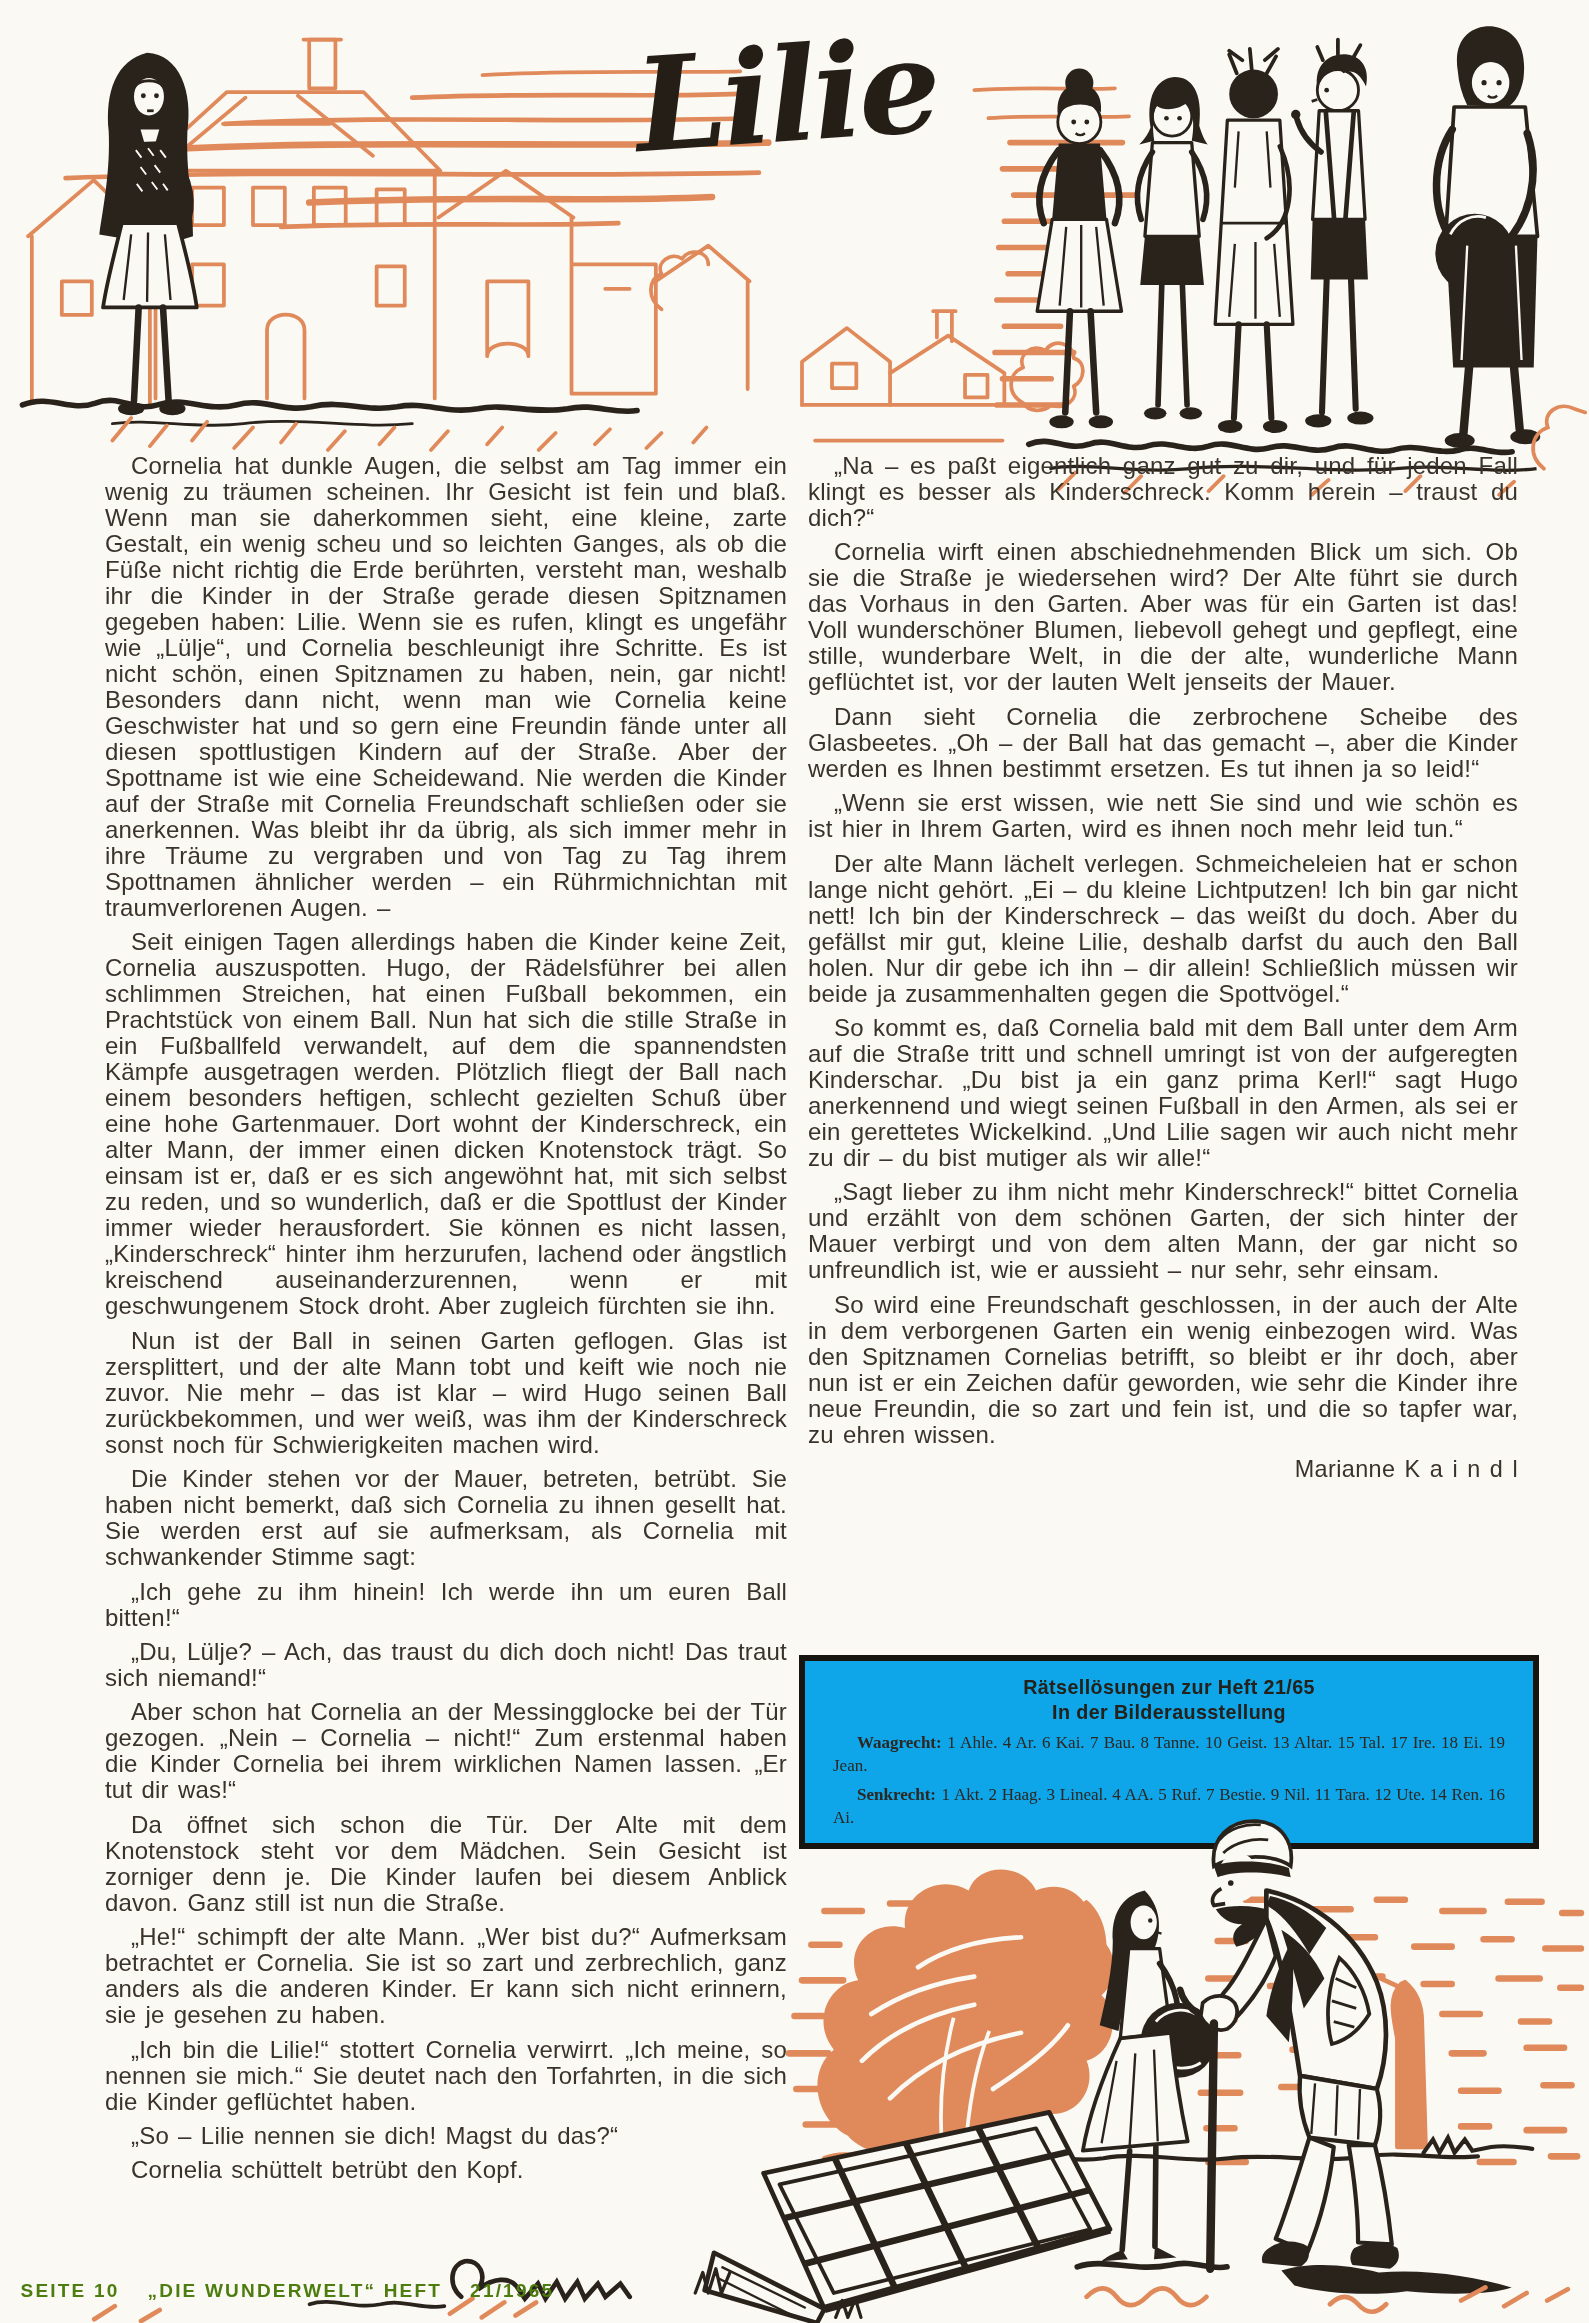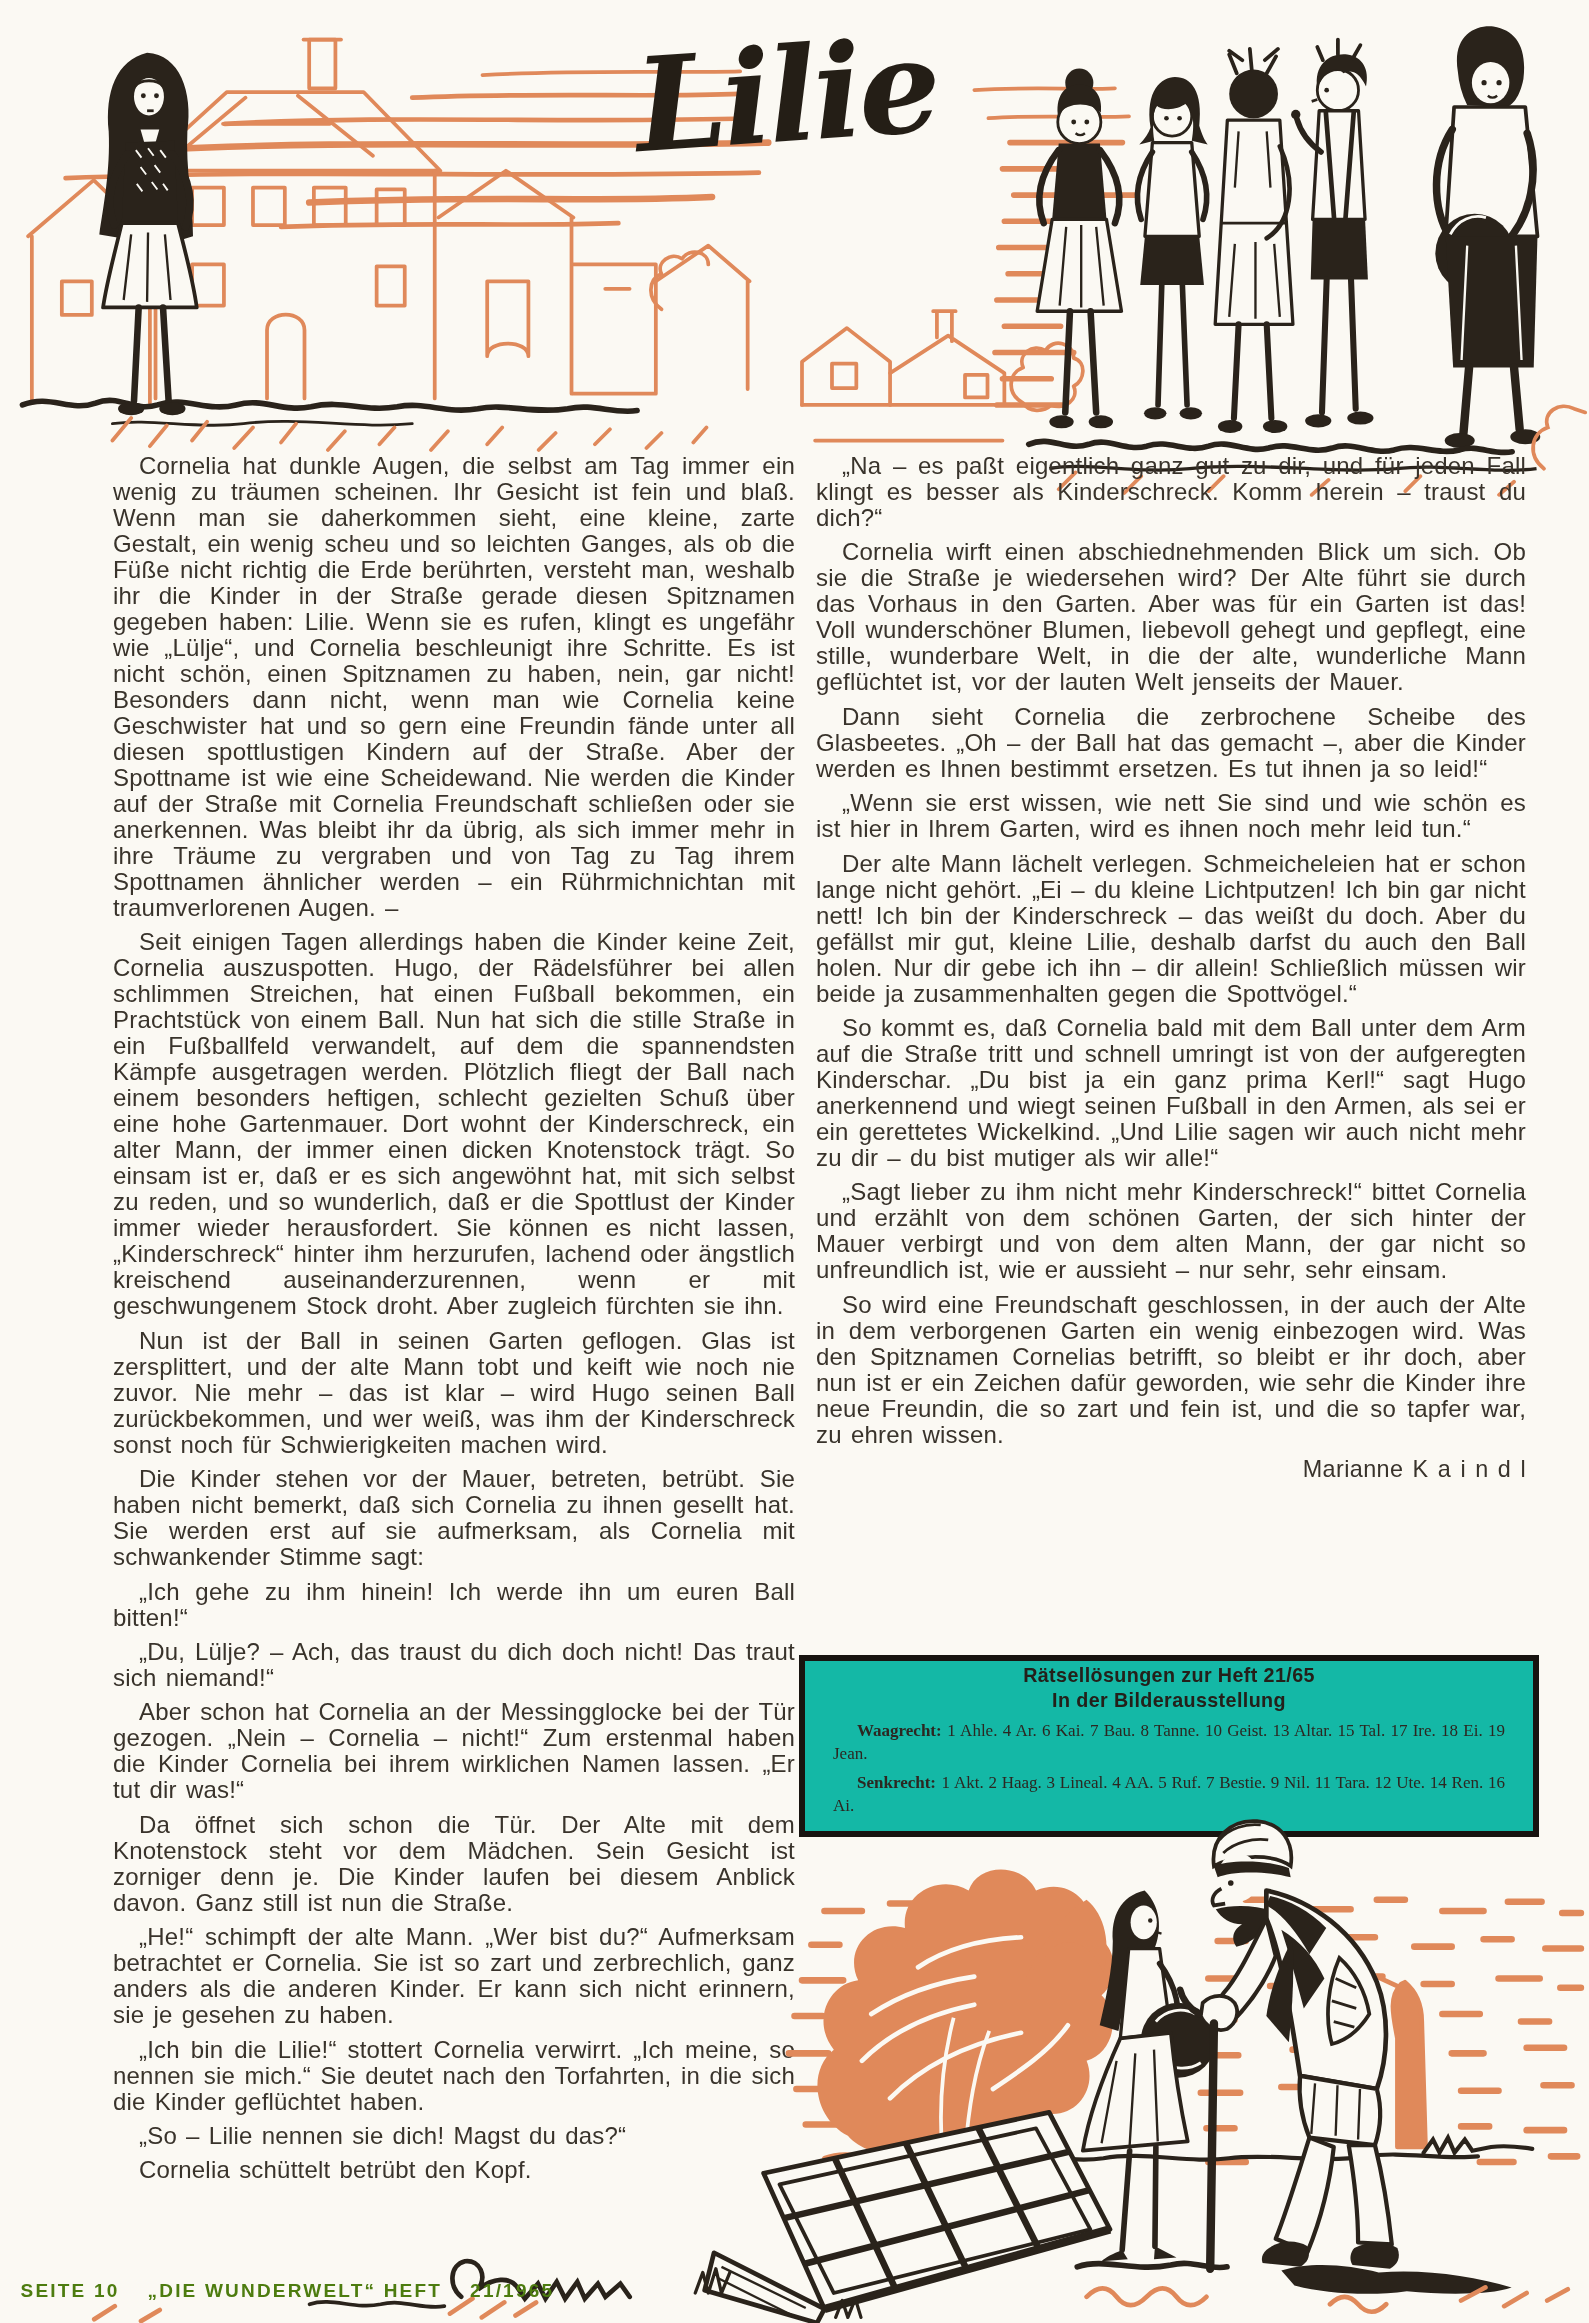--- a/index.html
+++ b/index.html
@@ -1,26 +1,26 @@
 <!DOCTYPE html>
 <html lang="de" style="font-size:15px"><head>
 <meta charset="utf-8">
 <style>
   html,body{margin:0;padding:0;background:#9a948a;}
   .page{position:relative;width:1589px;height:2324px;background:#fbf9f3;overflow:hidden;
         font-family:"Liberation Sans",sans-serif;color:#39332b;}
   svg{position:absolute;display:block;}
   .col{position:absolute;top:453px;text-align:justify;font-size:24px;line-height:26px;
-       letter-spacing:0.2px;word-spacing:2.3px;hyphens:auto;margin-left:8px;}
+       letter-spacing:0.2px;word-spacing:2.3px;hyphens:auto;}
   .col-left{left:105px;width:682px;}
   .col-right{left:808px;width:710px;}
   .col p{margin:0 0 8.4px 0;text-indent:26px;}
   .byline{text-align:right;margin-top:7.5px;font-size:23.4px;letter-spacing:0.4px;text-indent:0;}
   .pbox{position:absolute;left:799px;top:1655px;width:740px;box-sizing:border-box;
-        border:6.6px solid #181410;background:#14b8a6;padding:2px 28px 13px 28px;}
+        border:6.6px solid #181410;background:#0ea5e9;padding:14px 28px 13px 28px;}
   .pbox .bt{text-align:center;font-weight:bold;font-size:19.7px;line-height:25px;letter-spacing:0.4px;color:#24201a;}
   .pbox p{margin:5.6px 0 0 0;font-size:17px;line-height:23.4px;text-indent:24px;text-align:justify;color:#2c2721;font-family:Liberation Serif, serif;}
   .pbox b{font-weight:bold;margin-right:5.6px;}
   .footer{position:absolute;left:20.6px;top:2280px;font-weight:bold;font-size:19px;
           letter-spacing:2.2px;color:#4d7c0f;white-space:nowrap;}
   .footer span{margin-right:28px;}
 </style>
 </head>
 <body>
 

